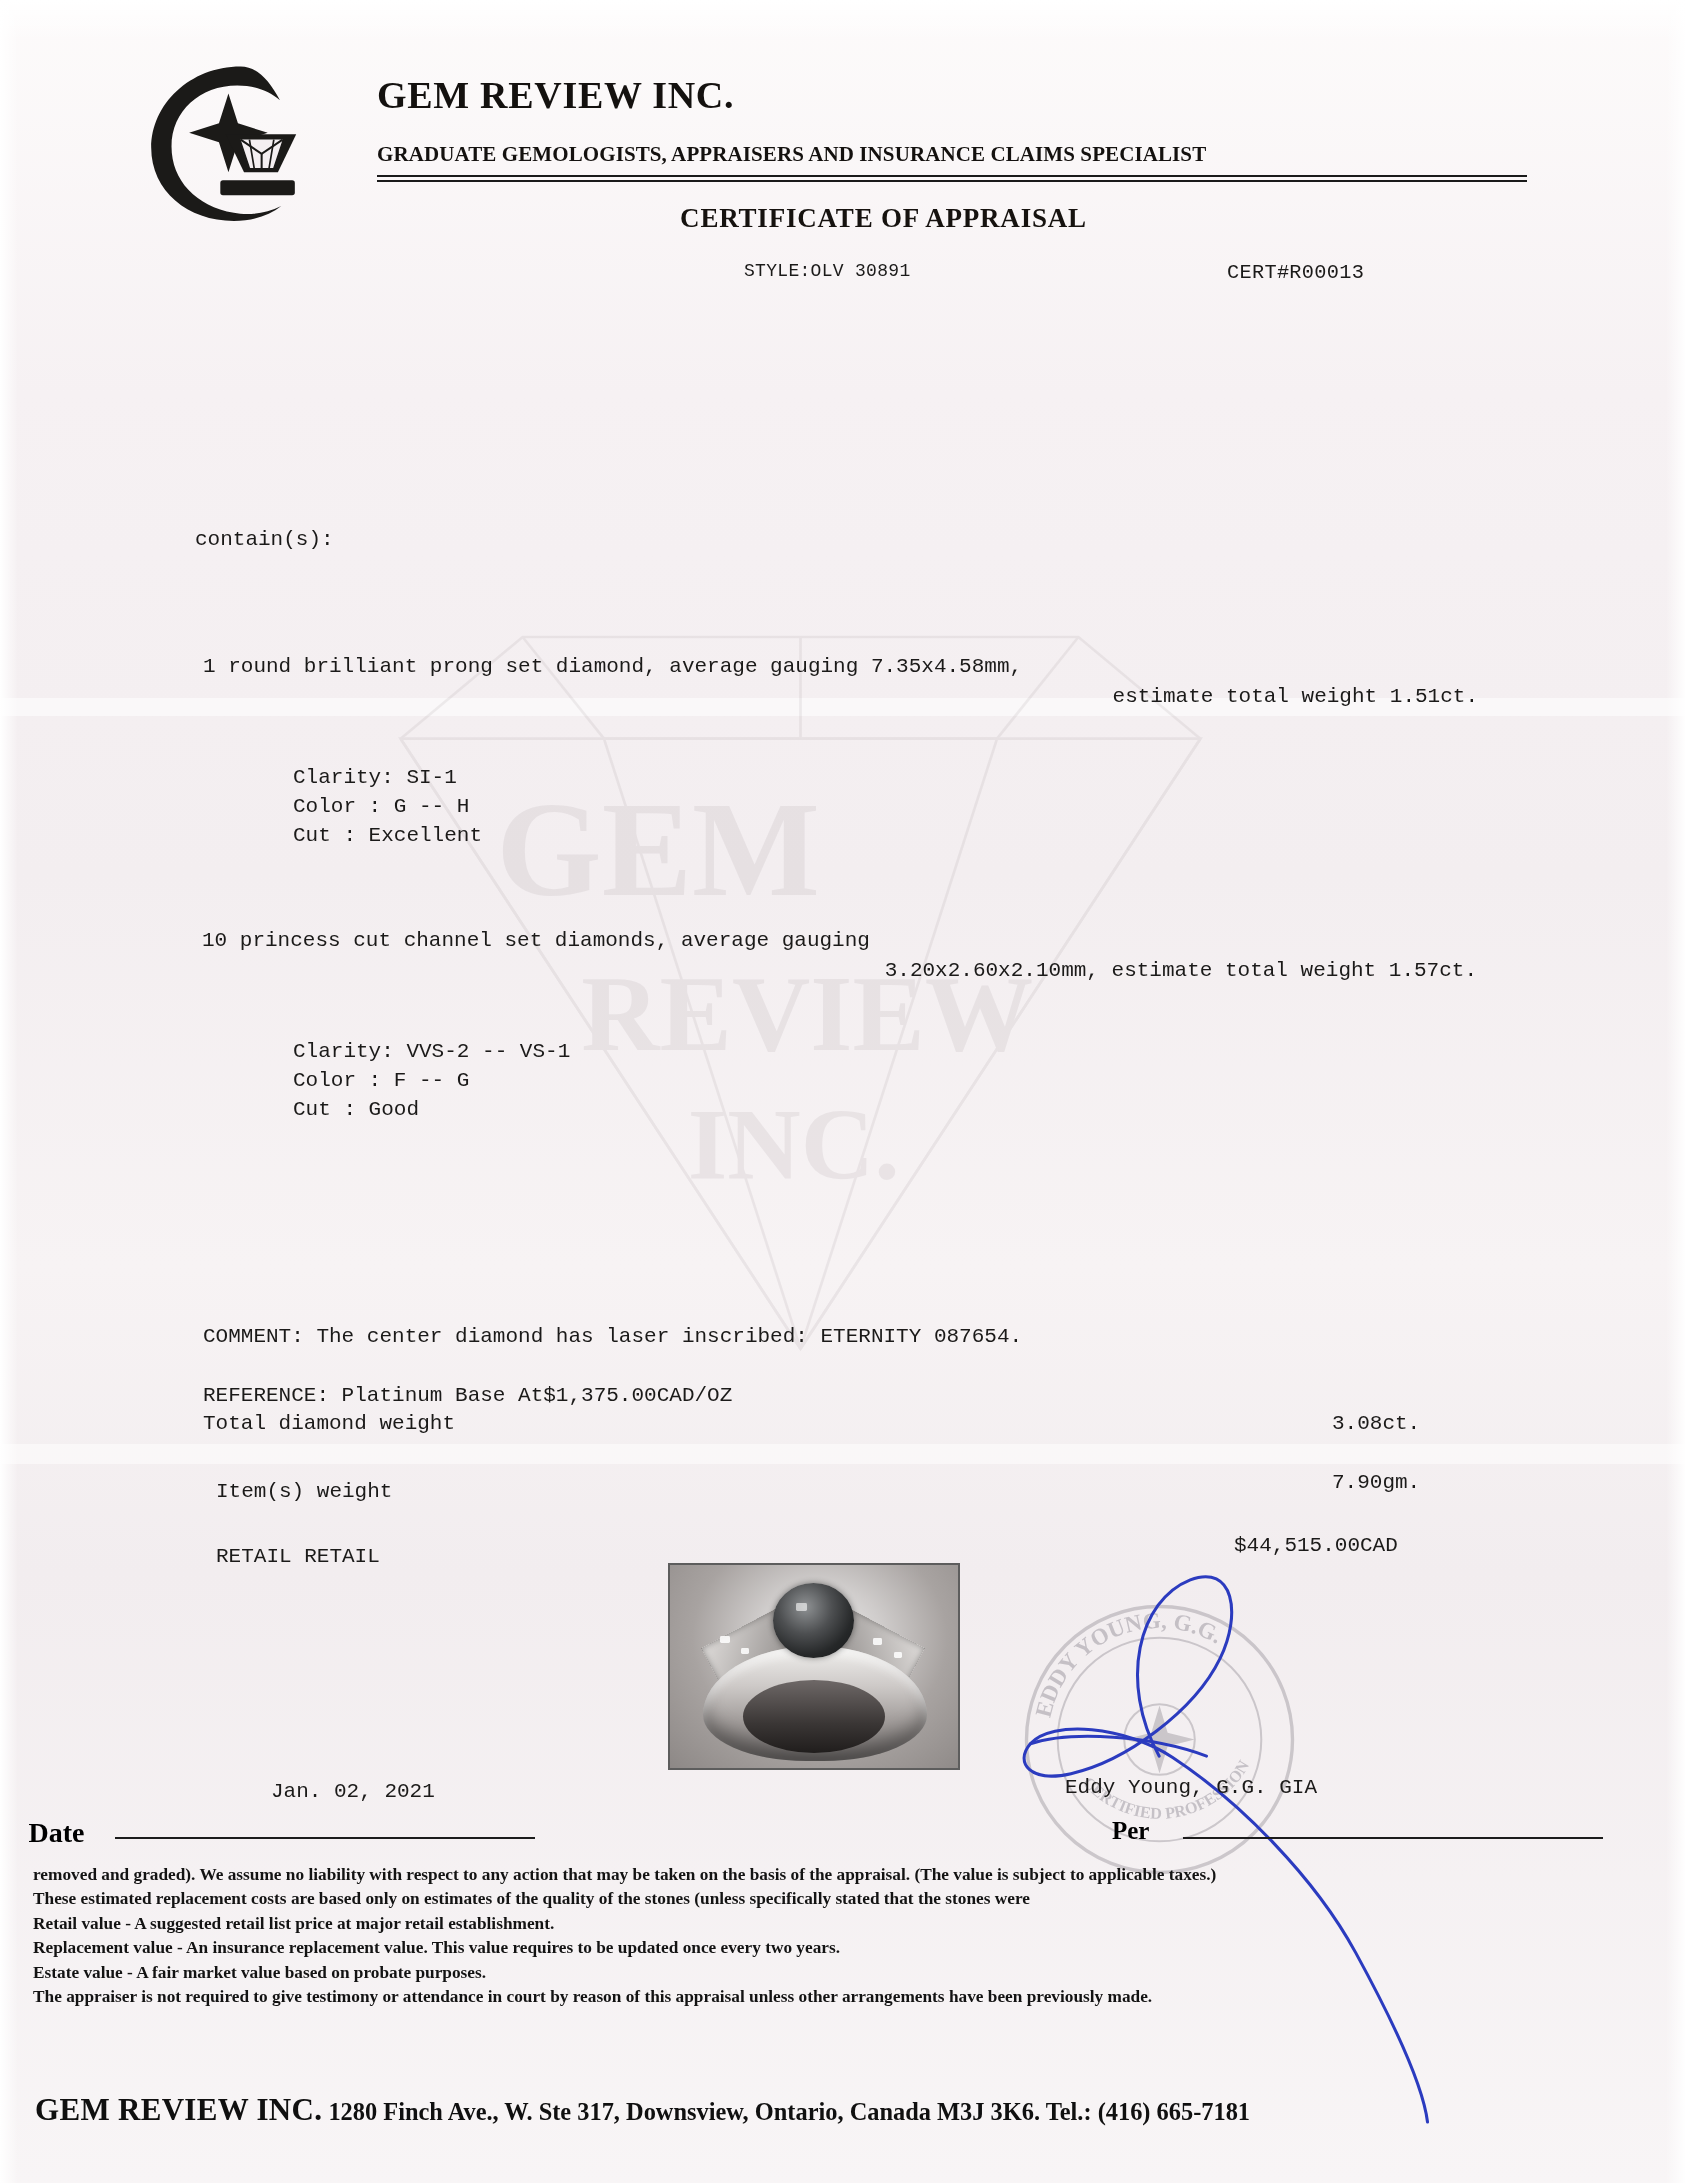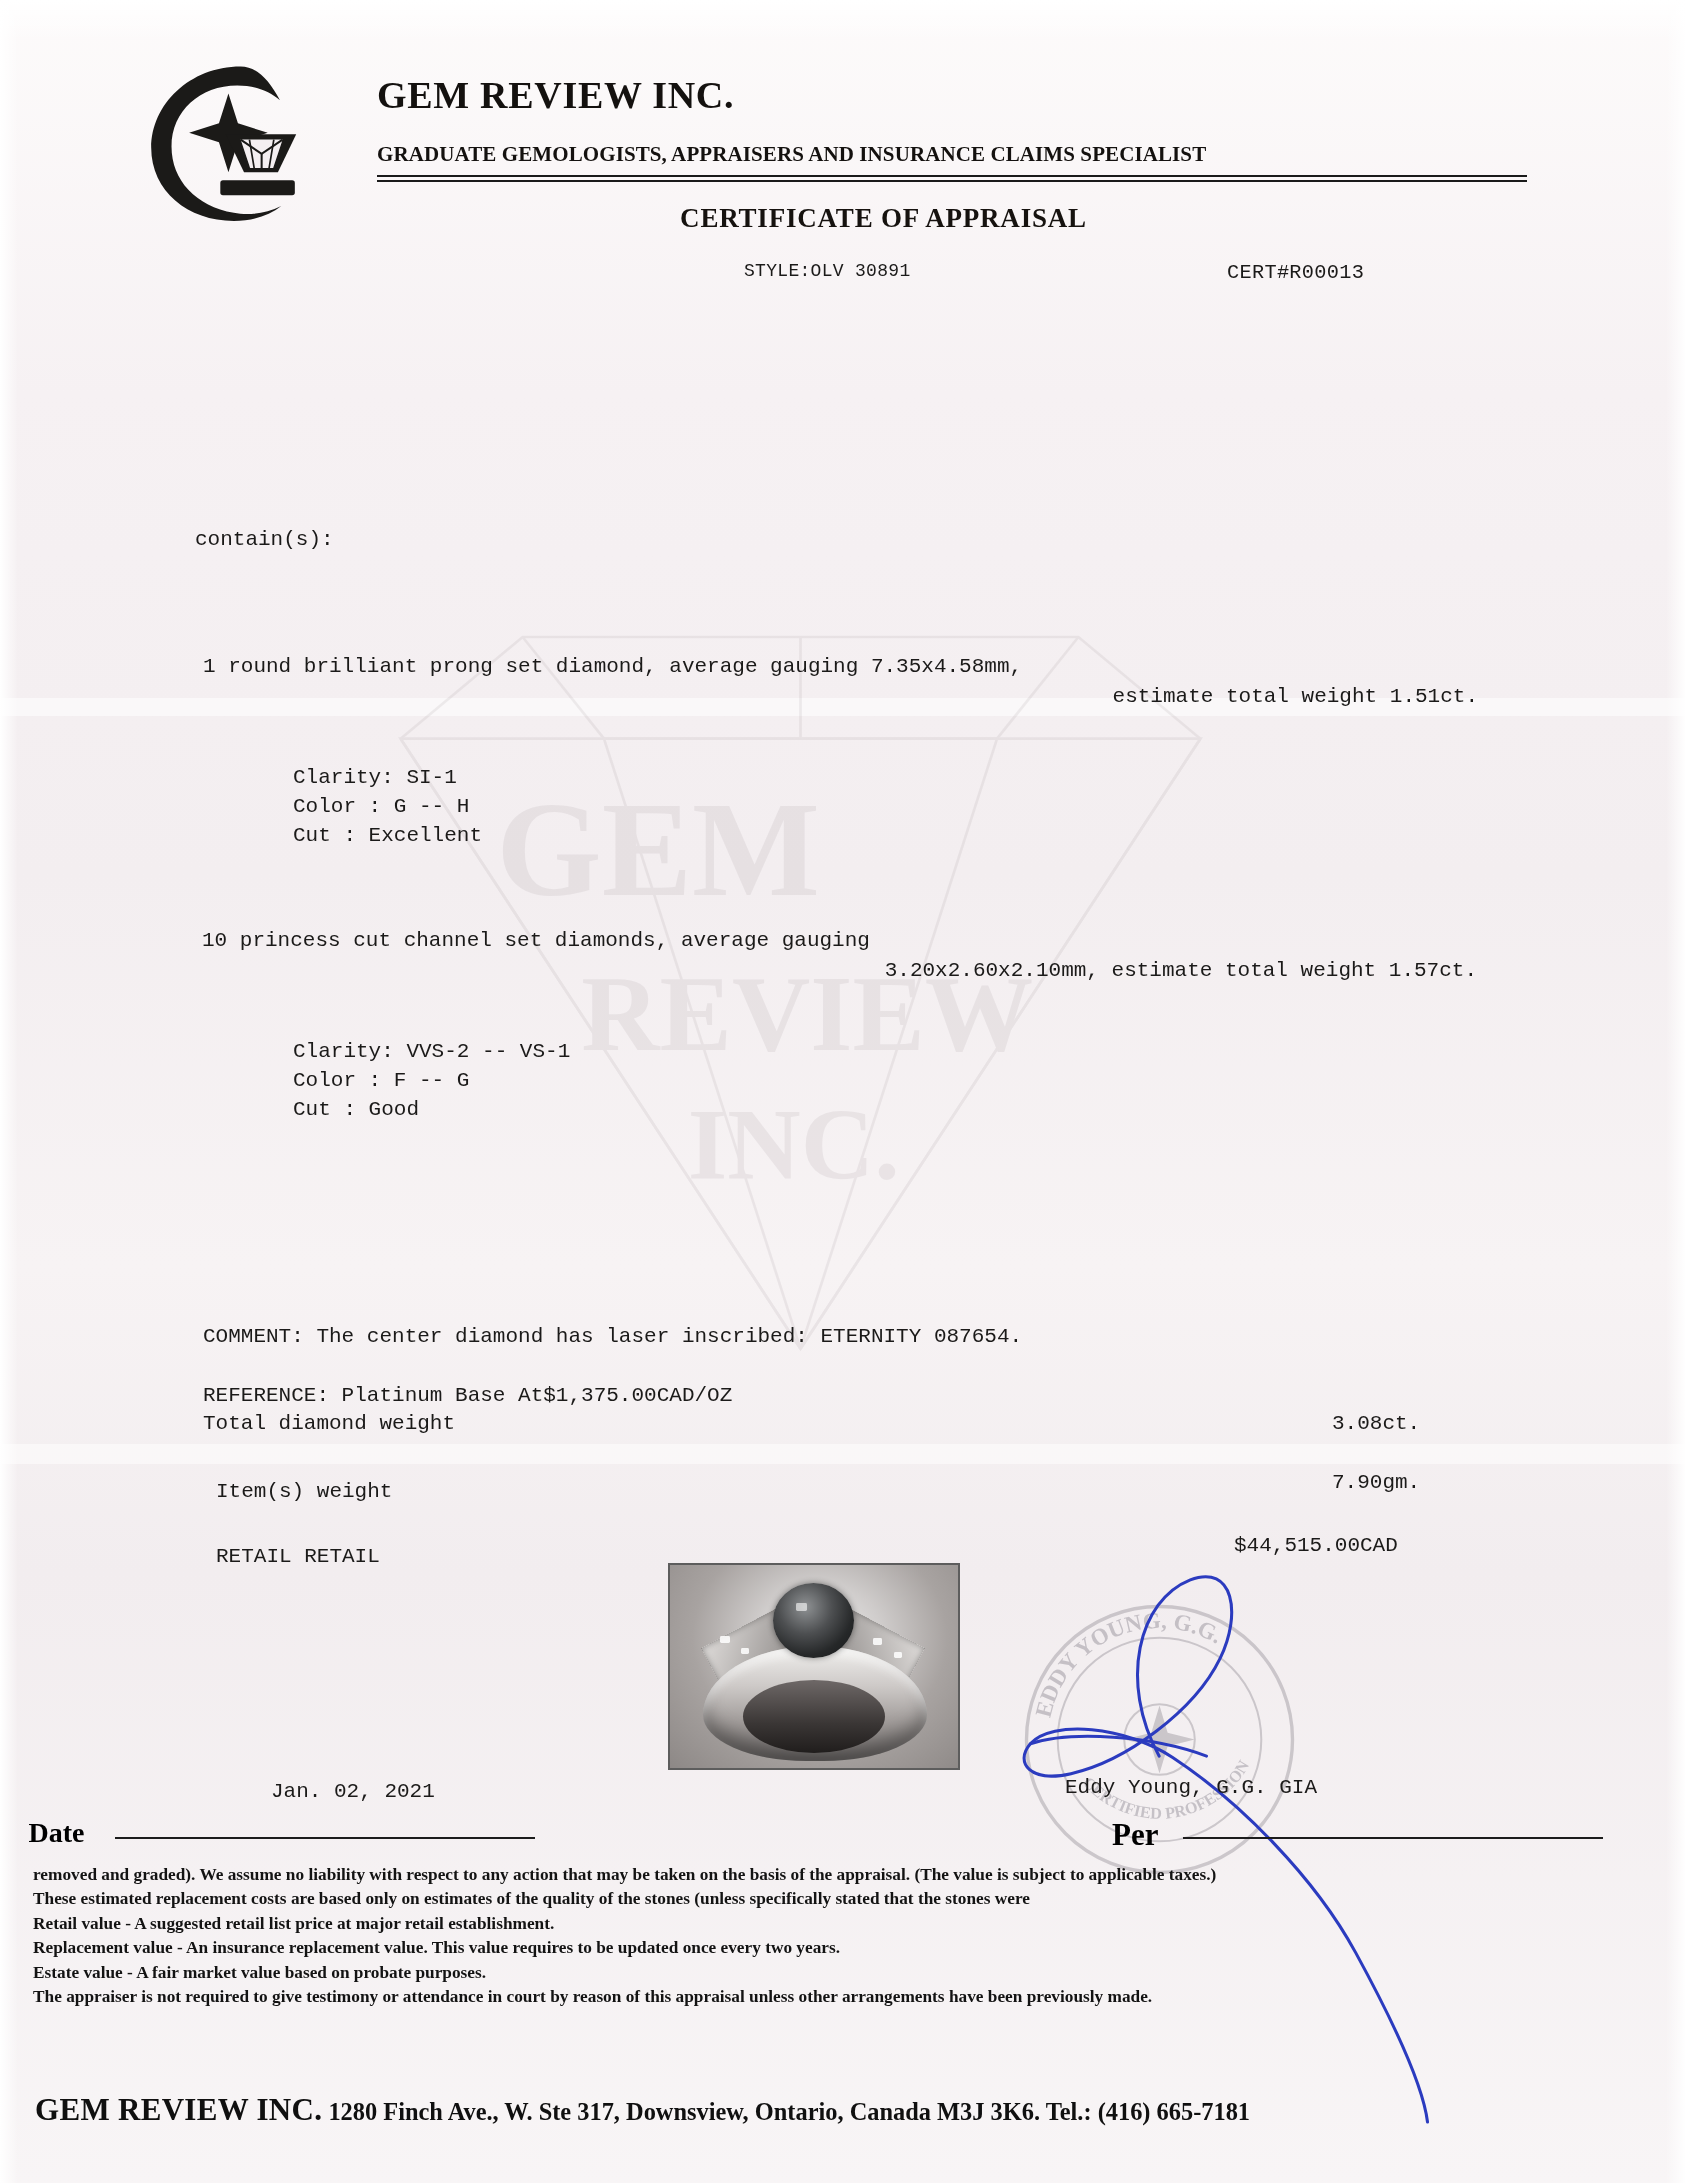--- a/index.html
+++ b/index.html
@@ -286,21 +286,21 @@
     position: absolute;
     left: 115px;
     top: 1837px;
     width: 420px;
     border-top: 2px solid #1c1c1c;
   }
   .per-label {
     position: absolute;
     left: 1112px;
     top: 1817px;
-    font-size: 31px;
+    font-size: 25px;
     font-weight: bold;
   }
   .per-line {
     position: absolute;
     left: 1183px;
     top: 1837px;
     width: 420px;
     border-top: 2px solid #1c1c1c;
   }
 

